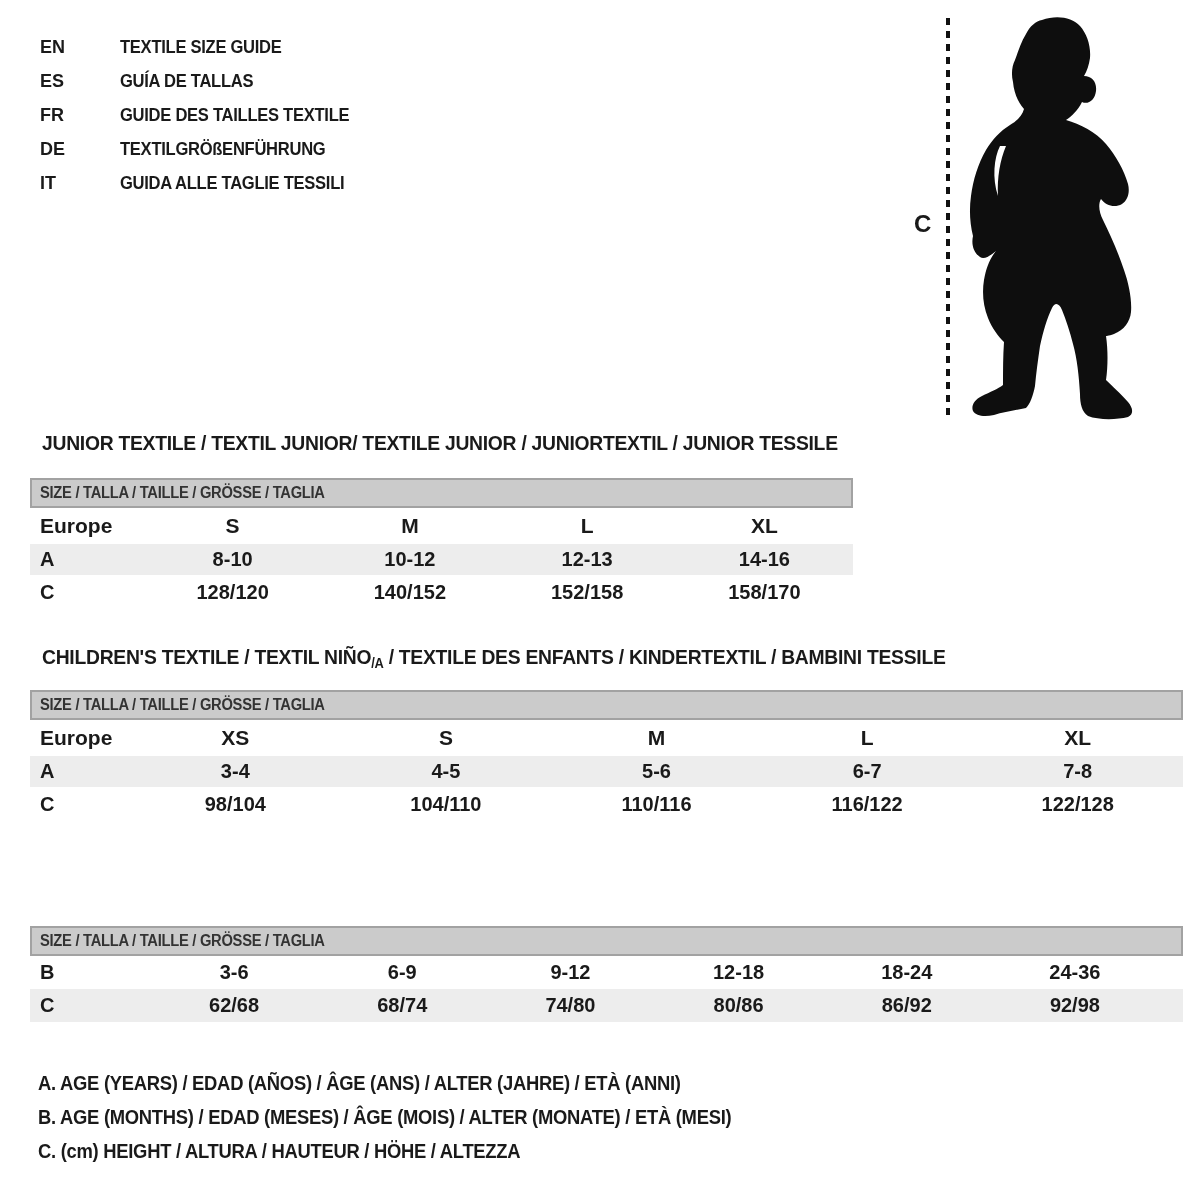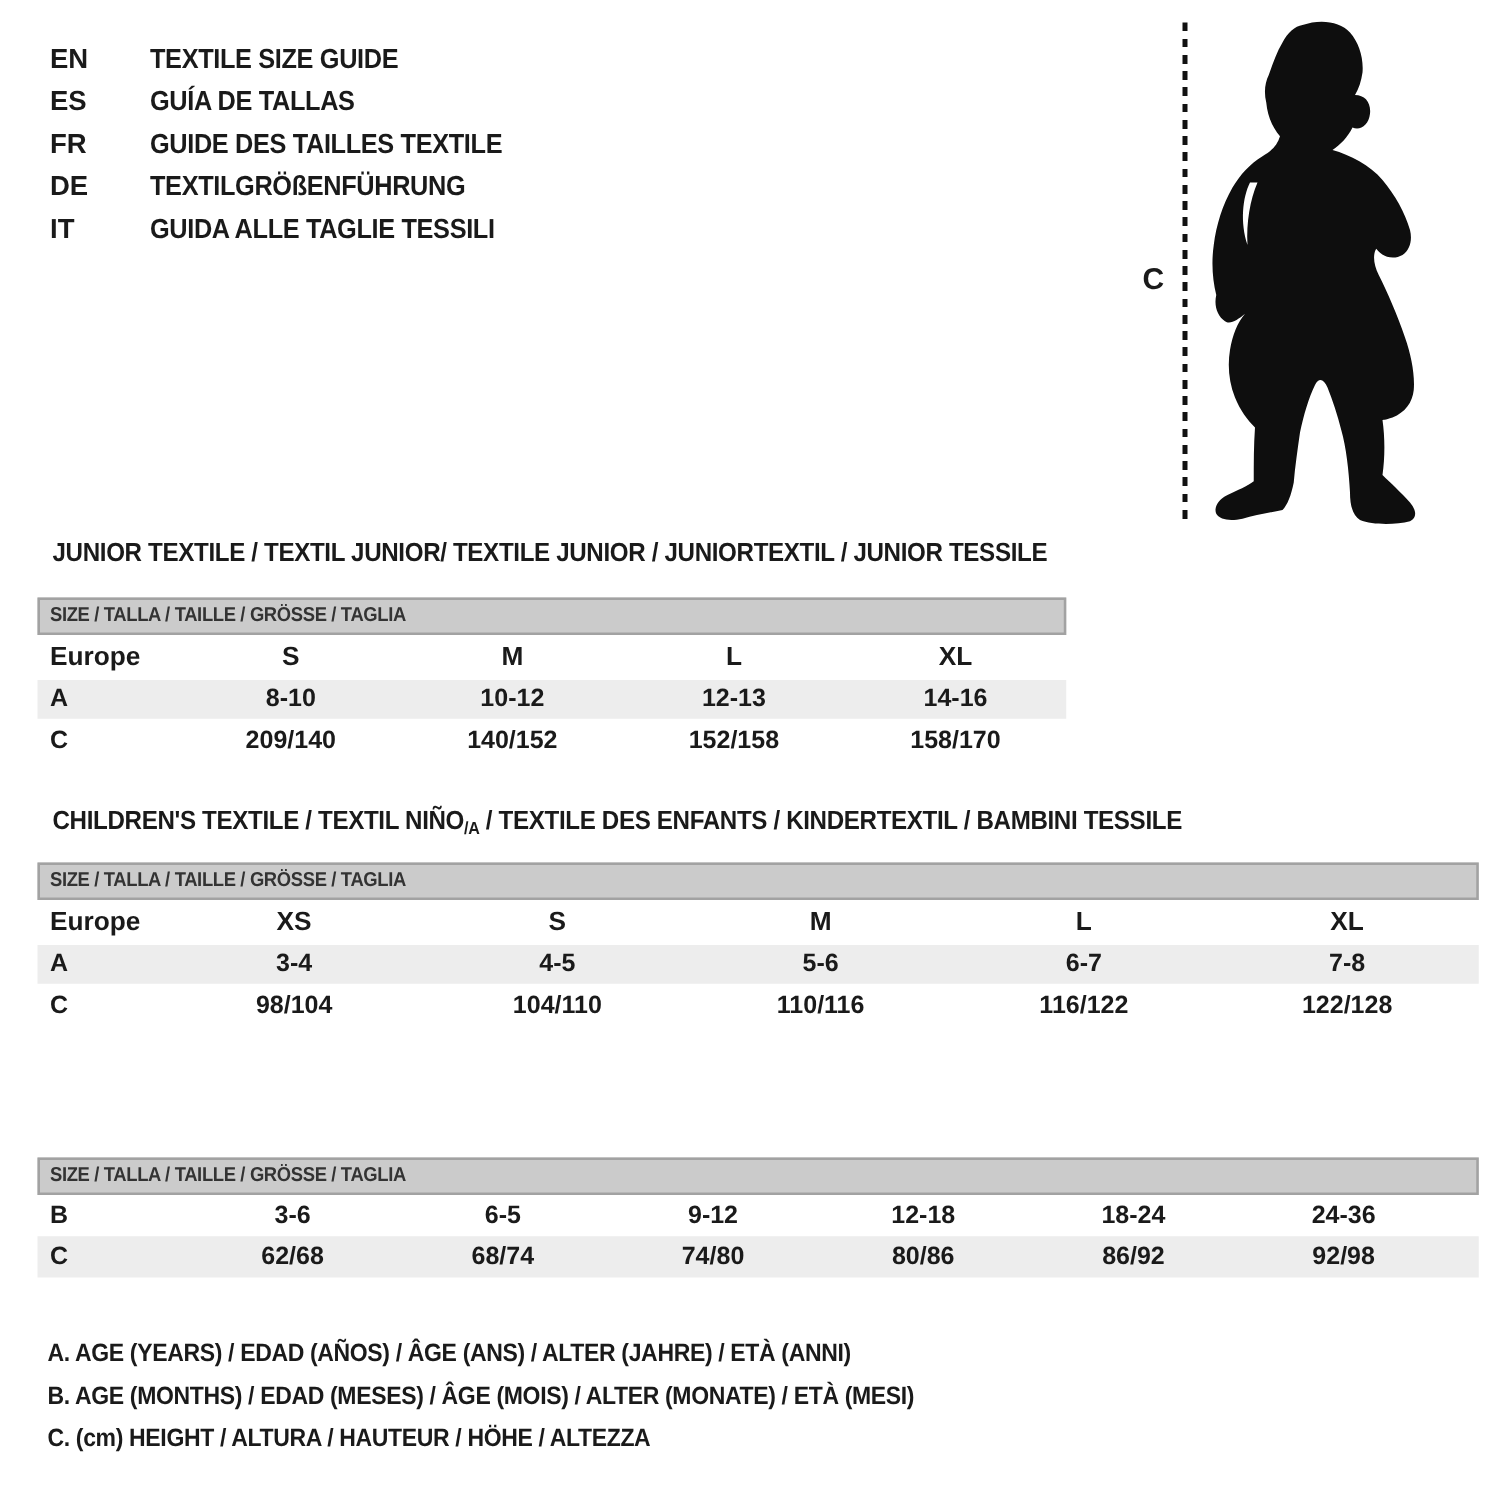--- a/index.html
+++ b/index.html
@@ -2,21 +2,21 @@
 <html><head>
 <meta charset="utf-8">
 <style>
   html,body{margin:0;padding:0;background:#fff;}
   .canvas{position:relative;width:1200px;height:1200px;background:#fff;overflow:hidden;
           font-family:"Liberation Sans",sans-serif;color:#1a1a1a;}
   .cond{display:inline-block;transform:scaleX(0.92);transform-origin:0 50%;white-space:nowrap;letter-spacing:-0.3px;}
 
   
   .lang-block{position:absolute;left:40px;top:30px;}
-  .lang-row{display:flex;align-items:center;height:34px;font-size:22px;font-weight:700;}
+  .lang-row{display:flex;align-items:center;height:34px;font-size:18px;font-weight:700;}
   .lang-code{width:80px;}
 
   
   .dash-line{position:absolute;left:946px;top:18px;width:4px;height:398px;
              background:repeating-linear-gradient(180deg,#111 0 7px,transparent 7px 13px);}
   .c-label{position:absolute;left:914px;top:210px;font-size:24px;font-weight:700;}
   .sil{position:absolute;left:956px;top:14px;}
 
   
   .sec-title{position:absolute;left:42px;font-size:21px;font-weight:700;line-height:26px;}
@@ -114,21 +114,21 @@
     </div>
     <div class="trow r-alt r31">
       <span class="lbl">A</span>
       <span class="cell">8-10</span>
       <span class="cell">10-12</span>
       <span class="cell">12-13</span>
       <span class="cell">14-16</span>
     </div>
     <div class="trow r34">
       <span class="lbl">C</span>
-      <span class="cell">209/140</span>
+      <span class="cell">128/120</span>
       <span class="cell">140/152</span>
       <span class="cell">152/158</span>
       <span class="cell">158/170</span>
     </div>
   </div>
 
   <div class="sec-title title-children">
     <span class="cond"><span>CHILDREN'S TEXTILE / TEXTIL NIÑO</span><span class="sub-a">/A</span><span> / TEXTILE DES ENFANTS / KINDERTEXTIL / BAMBINI TESSILE</span></span>
   </div>
   <div class="tbl t2">
@@ -161,21 +161,21 @@
     </div>
   </div>
 
   <div class="tbl t3">
     <div class="tbl-head">
       <span class="cond">SIZE / TALLA / TAILLE / GRÖSSE / TAGLIA</span>
     </div>
     <div class="trow r33">
       <span class="lbl">B</span>
       <span class="cell">3-6</span>
-      <span class="cell">6-5</span>
+      <span class="cell">6-9</span>
       <span class="cell">9-12</span>
       <span class="cell">12-18</span>
       <span class="cell">18-24</span>
       <span class="cell">24-36</span>
     </div>
     <div class="trow r-alt r33">
       <span class="lbl">C</span>
       <span class="cell">62/68</span>
       <span class="cell">68/74</span>
       <span class="cell">74/80</span>

